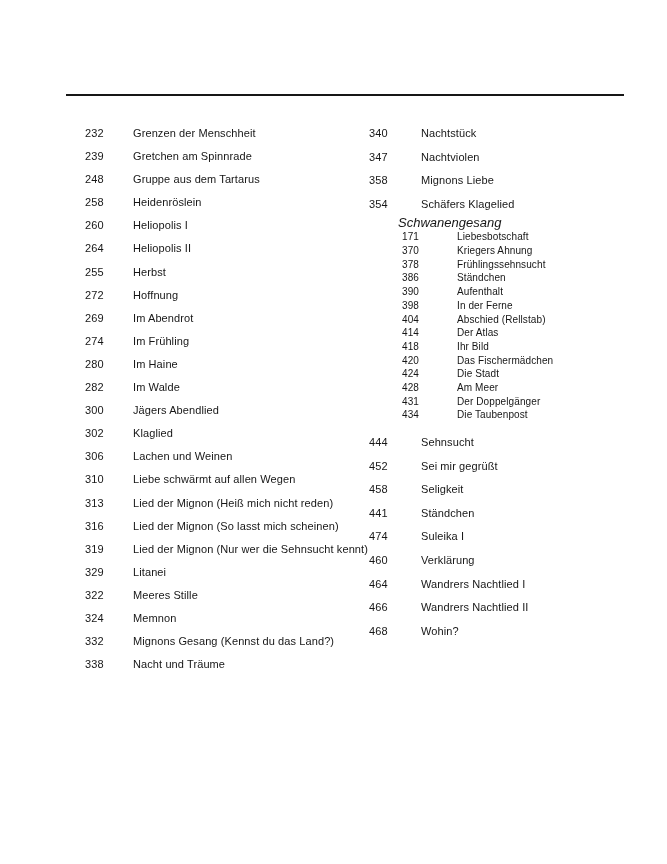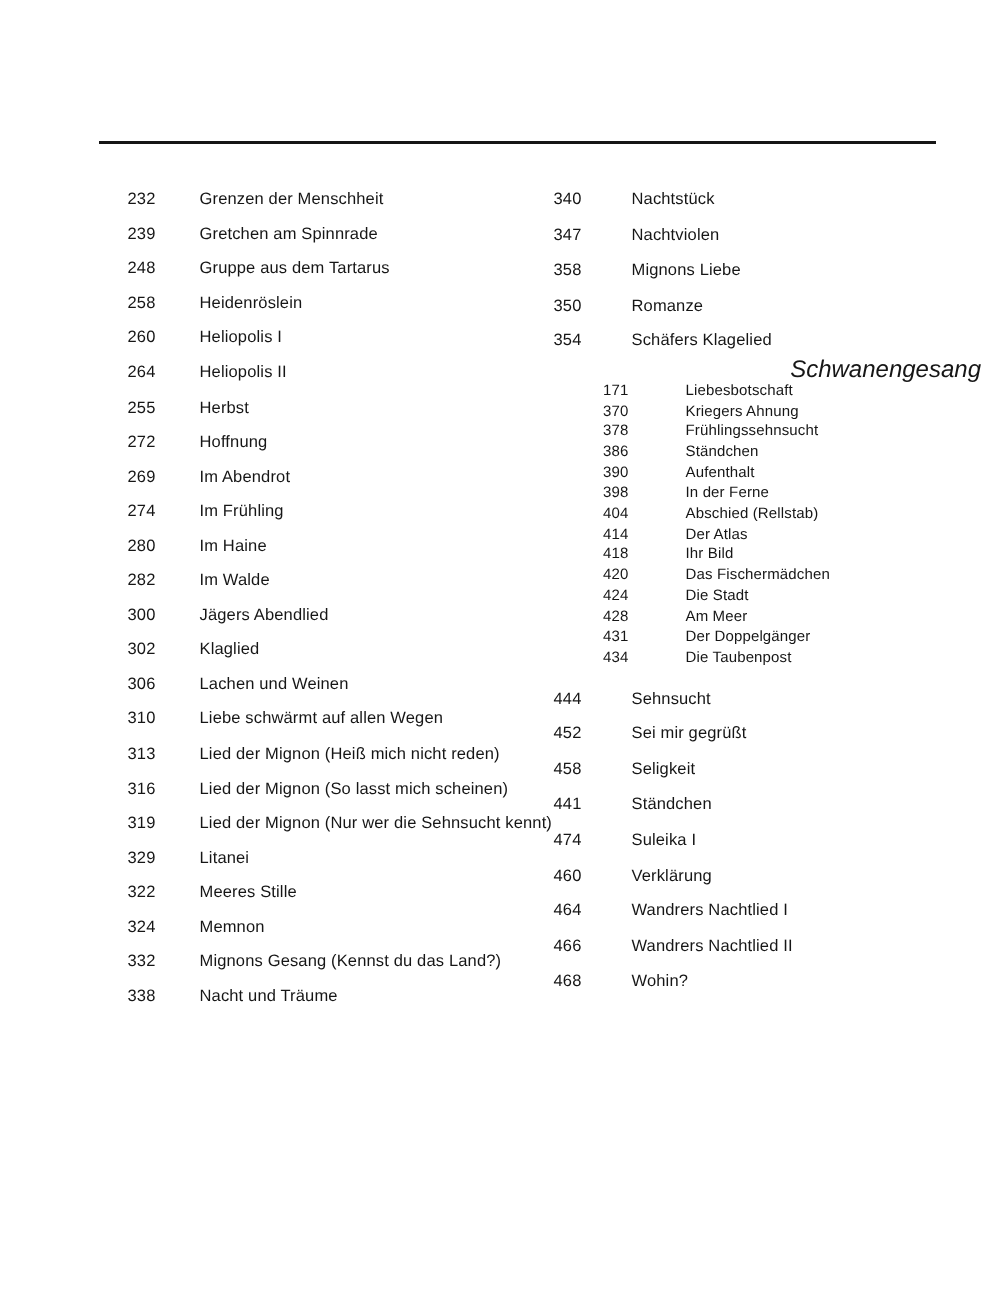--- a/index.html
+++ b/index.html
@@ -43,27 +43,26 @@
     flex: 0 0 25px;
     width: 25px;
   }
   .col-right .entry .num {
     flex: 0 0 29px;
     width: 29px;
   }
 
   .section { margin: 0 0 9px 0; }
   .section-header {
-    font-size: 16px;
+    font-size: 13px;
     font-style: italic;
     line-height: 14px;
     height: 14px;
     padding-left: 29px;
     white-space: nowrap;
-    text-align: right;
   }
   .section .entry {
     font-size: 10px;
     line-height: 13.7px;
     height: 13.7px;
     padding-left: 33px;
   }
   .section .entry .num {
     flex: 0 0 32px;
     width: 32px;
@@ -179,24 +178,20 @@
       </div>
       <div class="entry">
         <span class="num">347</span>
         <span class="title">Nachtviolen</span>
       </div>
       <div class="entry">
         <span class="num">358</span>
         <span class="title">Mignons Liebe</span>
       </div>
       <div class="entry">
-        <span class="num">350</span>
-        <span class="title">Romanze</span>
-      </div>
-      <div class="entry">
         <span class="num">354</span>
         <span class="title">Schäfers Klagelied</span>
       </div>
       <div class="section">
         <div class="section-header">Schwanengesang</div>
         <div class="entry">
           <span class="num">171</span>
           <span class="title">Liebesbotschaft</span>
         </div>
         <div class="entry">

